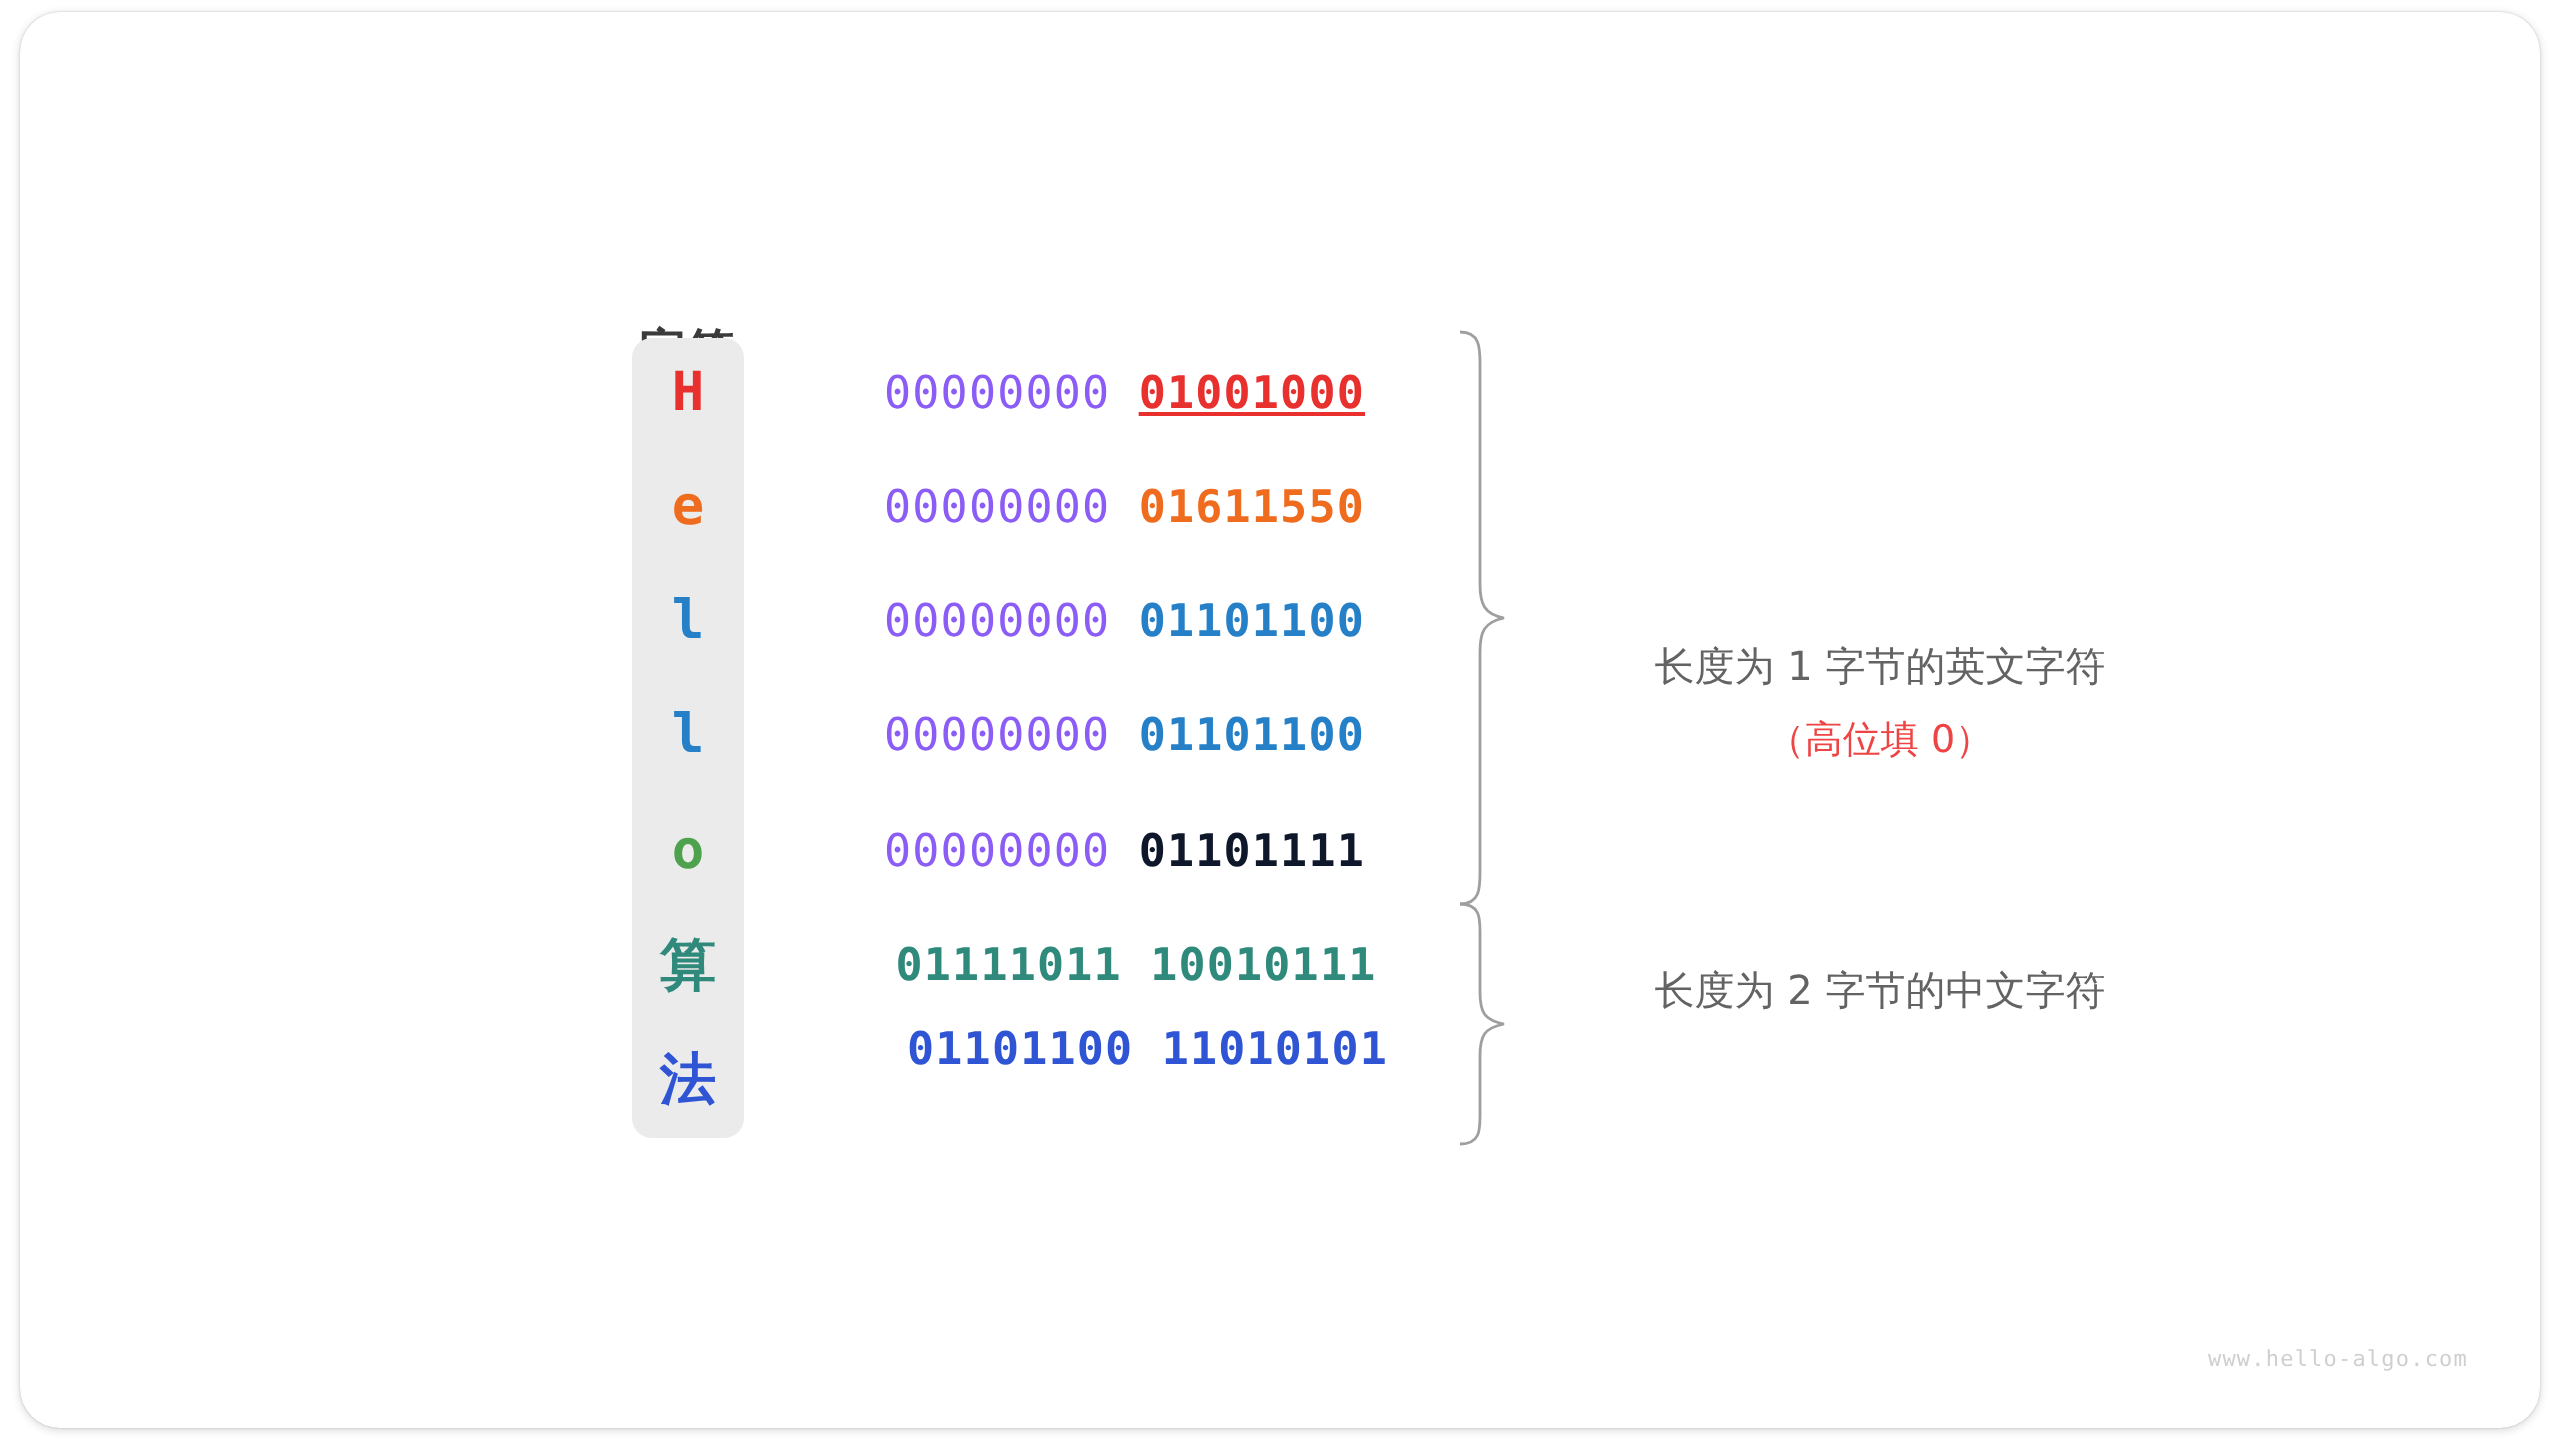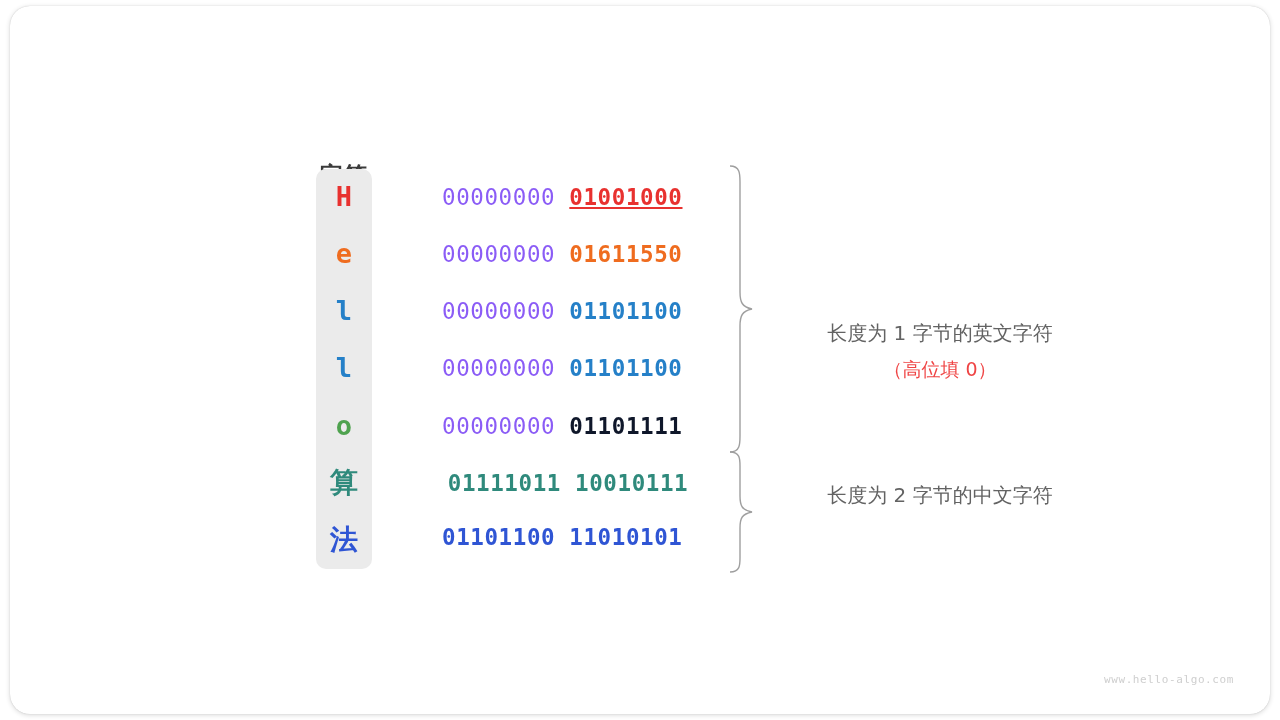--- a/index.html
+++ b/index.html
@@ -169,21 +169,21 @@
       <div class="bits-row" style="top: 220.143px;"><span class="byte-pad">00000000</span>&nbsp;<span class="byte-hi" style="color: rgb(239, 108, 31);">01611550</span></div>
       <div class="char-cell latin" style="top: 277.286px; color: rgb(37, 128, 200);">l</div>
       <div class="bits-row" style="top: 277.286px;"><span class="byte-pad">00000000</span>&nbsp;<span class="byte-hi" style="color: rgb(37, 128, 200);">01101100</span></div>
       <div class="char-cell latin" style="top: 334.429px; color: rgb(37, 128, 200);">l</div>
       <div class="bits-row" style="top: 334.429px;"><span class="byte-pad">00000000</span>&nbsp;<span class="byte-hi" style="color: rgb(37, 128, 200);">01101100</span></div>
       <div class="char-cell latin" style="top: 391.571px; color: rgb(78, 162, 78);">o</div>
       <div class="bits-row" style="top: 391.571px;"><span class="byte-pad">00000000</span>&nbsp;<span class="byte-hi" style="color: #0f172a;">01101111</span></div>
       <div class="char-cell cjk" style="top: 448.714px; color: rgb(47, 138, 124);">算</div>
       <div class="bits-row" style="top: 448.714px; text-align: center;"><span class="byte-hi" style="color: rgb(47, 138, 124);">01111011 10010111</span></div>
       <div class="char-cell cjk" style="top: 505.857px; color: rgb(47, 85, 212);">法</div>
-      <div class="bits-row" style="top: 503px;"><span class="byte-hi" style="color: rgb(47, 85, 212);">01101100 11010101</span></div>
+      <div class="bits-row" style="top: 491px; text-align: right;"><span class="byte-hi" style="color: rgb(47, 85, 212);">01101100 11010101</span></div>
     </div>
 
   <svg id="brace-top-svg" width="30" height="290" viewBox="0 0 30 290">
     <path class="brace-path" d="M4,2 C14,2 14,10 14,18 L14,128 C14,138 16,143 26,145
              C16,147 14,152 14,162 L14,272 C14,280 14,288 4,288"></path>
   </svg>
 
   <svg id="brace-bottom-svg" width="30" height="124" viewBox="0 0 30 124">
     <path class="brace-path" d="M4,2 C14,2 14,9 14,16 L14,46 C14,56 16,60 26,62
              C16,64 14,68 14,78 L14,108 C14,115 14,122 4,122"></path>

